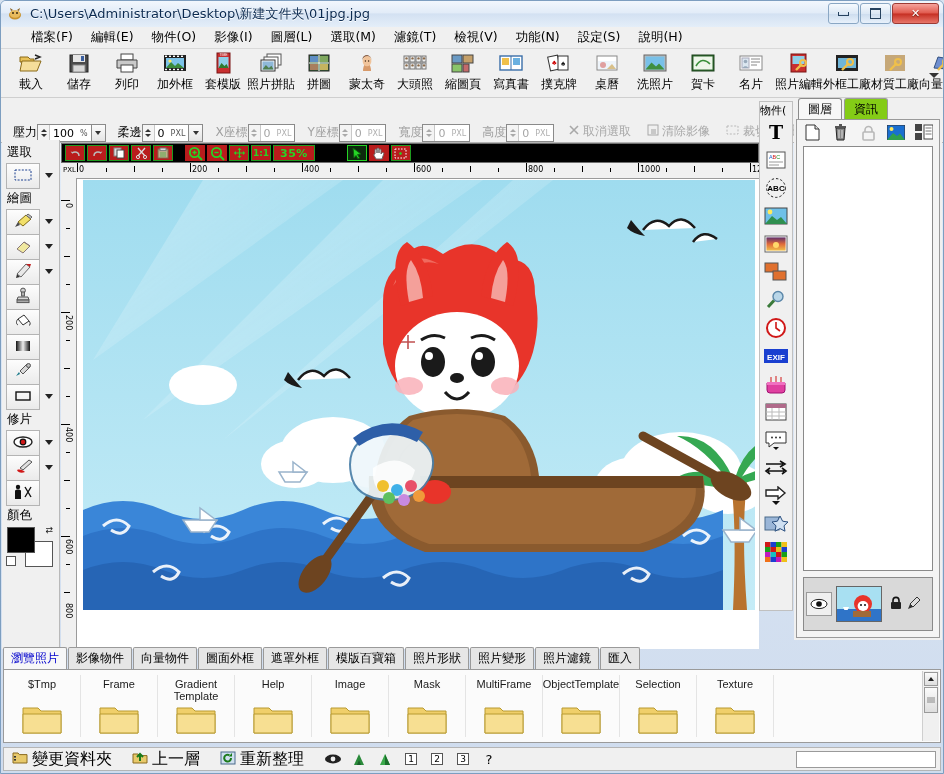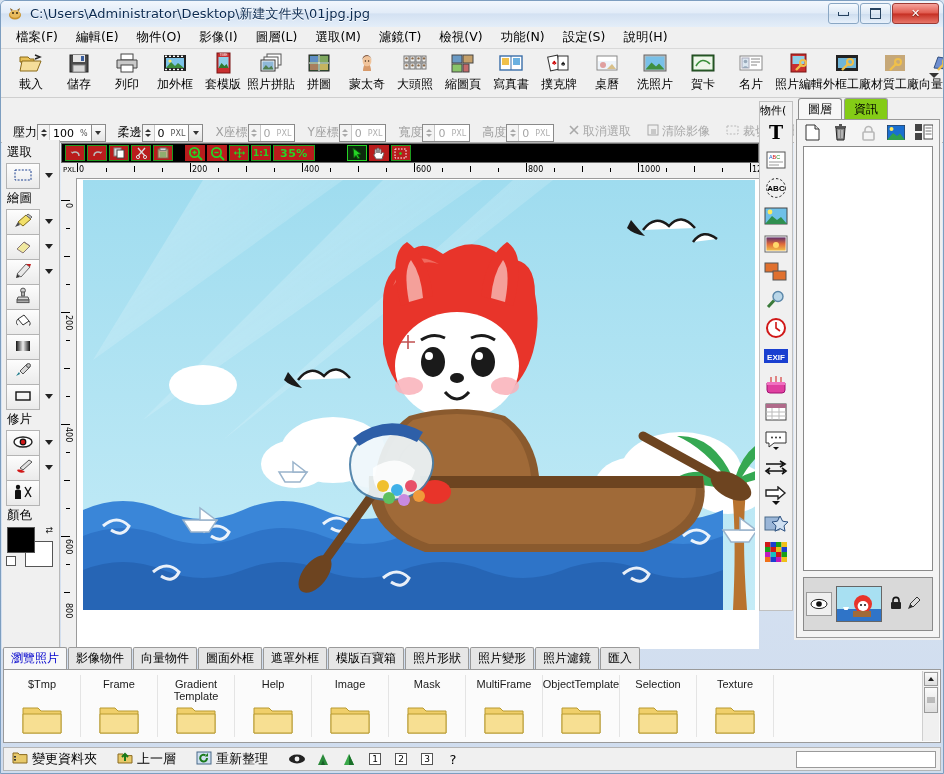--- a/index.html
+++ b/index.html
@@ -45,21 +45,21 @@
     color:#fff;font-weight:bold;text-shadow:0 1px 1px #6d1a12;
   }
   .wb .glyph-min{width:9px;height:3px;border:1px solid #26425f;border-top:none;}
   .wb .glyph-max{width:9px;height:8px;border:1px solid #26425f;border-top-width:2px;}
 
   
   .menubar{
     height:21px;display:flex;align-items:center;
     background:#f0f0f0;
     border-bottom:1px solid #d9d9d9;
-    padding-left:6px;
+    padding-left:21px;
   }
   .menubar .mi{
     padding:2px 9px;color:#000;font-size:12.5px;white-space:nowrap;
     font-family:"DejaVu Sans","Liberation Sans",sans-serif;
   }
 
   
   .maintoolbar{
     height:46px;background:#f0f0f0;display:flex;align-items:flex-start;
     padding:2px 0 0 6px;border-bottom:1px solid #cfcfcf;position:relative;
@@ -245,21 +245,21 @@
   }
   .sc-btn{width:14px;height:14px;border:1px solid #9a9a9a;background:linear-gradient(to bottom,#fbfbfb,#dedede);
     display:flex;align-items:center;justify-content:center;box-sizing:border-box;margin-top:1px;}
   .sc-thumb{width:14px;height:26px;border:1px solid #9a9a9a;background:linear-gradient(to bottom,#fbfbfb,#dedede);margin-top:1px;box-sizing:border-box;
     display:flex;align-items:center;justify-content:center;}
   .statusbar{
     position:absolute;left:2px;bottom:2px;right:2px;height:24px;
     background:#f0f0f0;border:1px solid #b5b5b5;box-sizing:border-box;
     display:flex;align-items:center;padding-left:8px;gap:0;
   }
-  .sb-item{display:flex;align-items:center;gap:4px;font-size:13px;color:#000;margin-right:20px;white-space:nowrap;}
+  .sb-item{display:flex;align-items:center;gap:4px;font-size:16px;color:#000;margin-right:20px;white-space:nowrap;}
   .sb-btn{width:18px;height:16px;display:flex;align-items:center;justify-content:center;margin-right:8px;}
   .sb-boxed{border:1px solid #555;font-size:9px;padding:0 2px;background:#fff;}
   .sb-field{position:absolute;right:4px;top:3px;width:140px;height:17px;border:1px solid #9a9a9a;background:#fff;box-sizing:border-box;}
   .wm{position:absolute;right:10px;bottom:26px;font-size:26px;color:rgba(255,255,255,.55);font-weight:bold;letter-spacing:2px;pointer-events:none;}
 </style>
 </head>
 <body>
 
 <div class="app">
 

